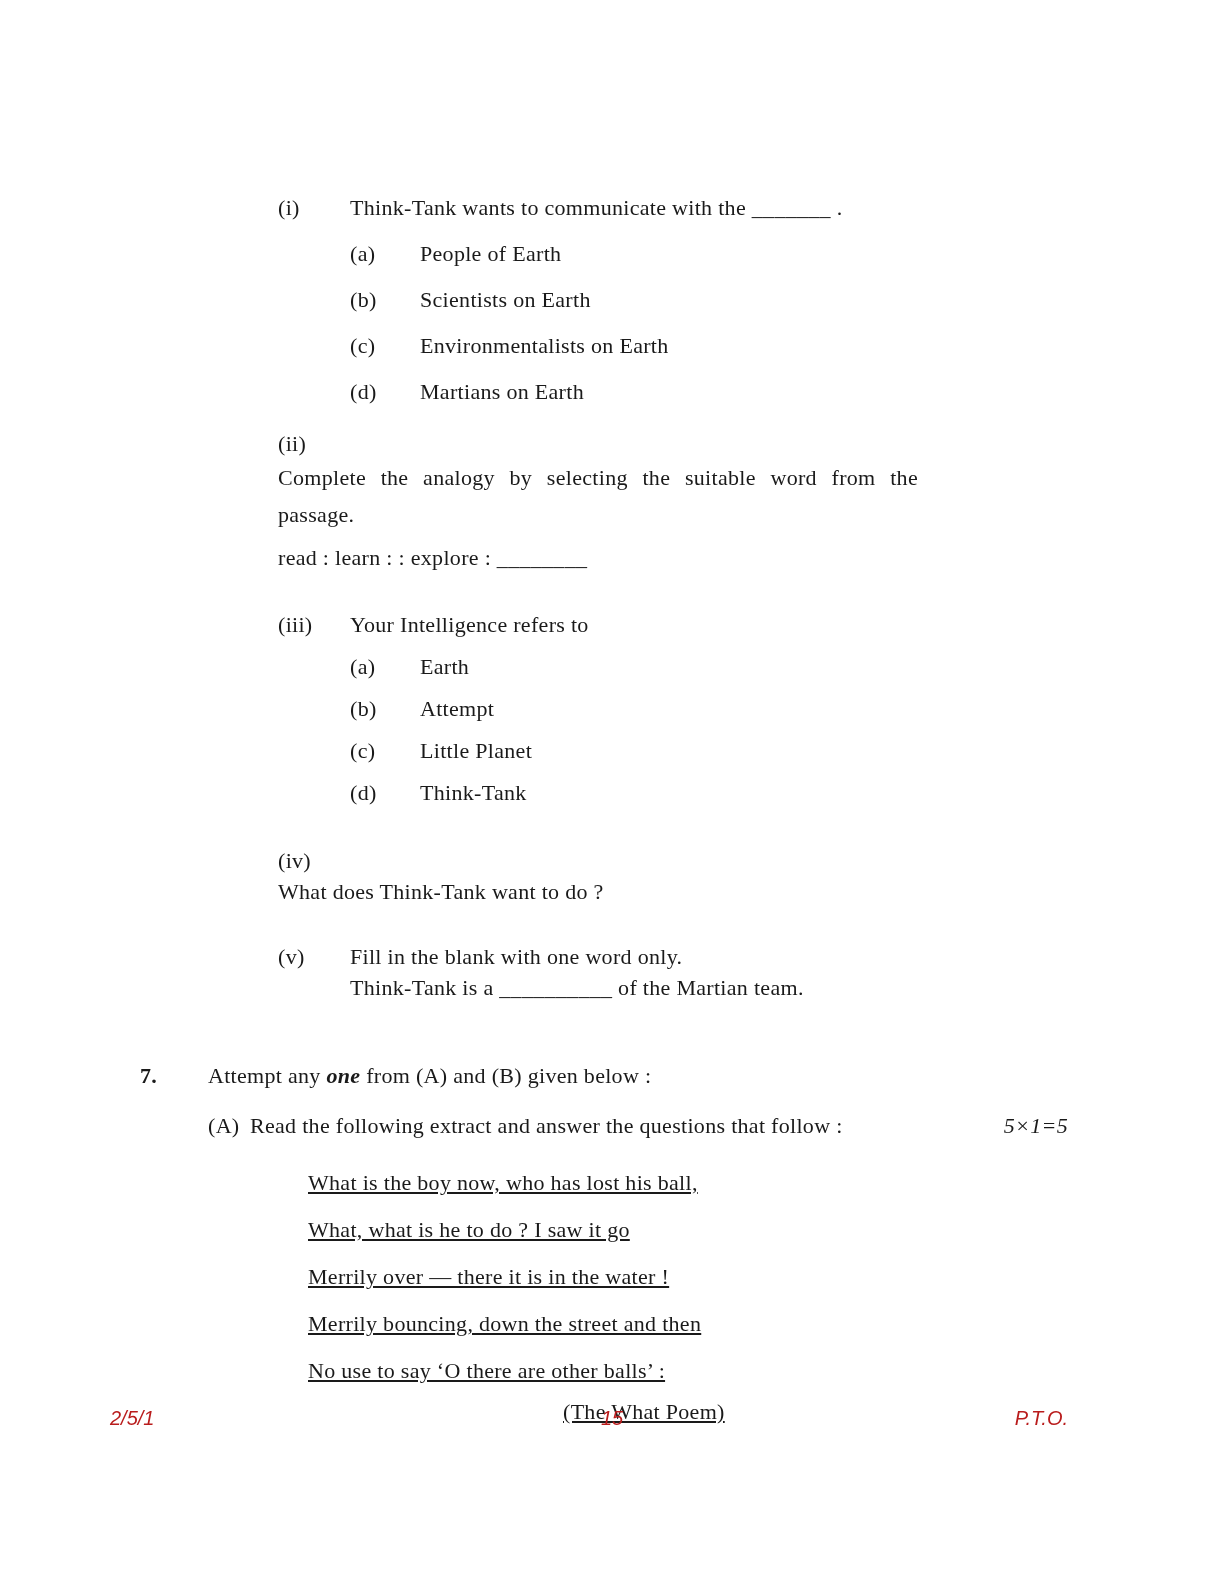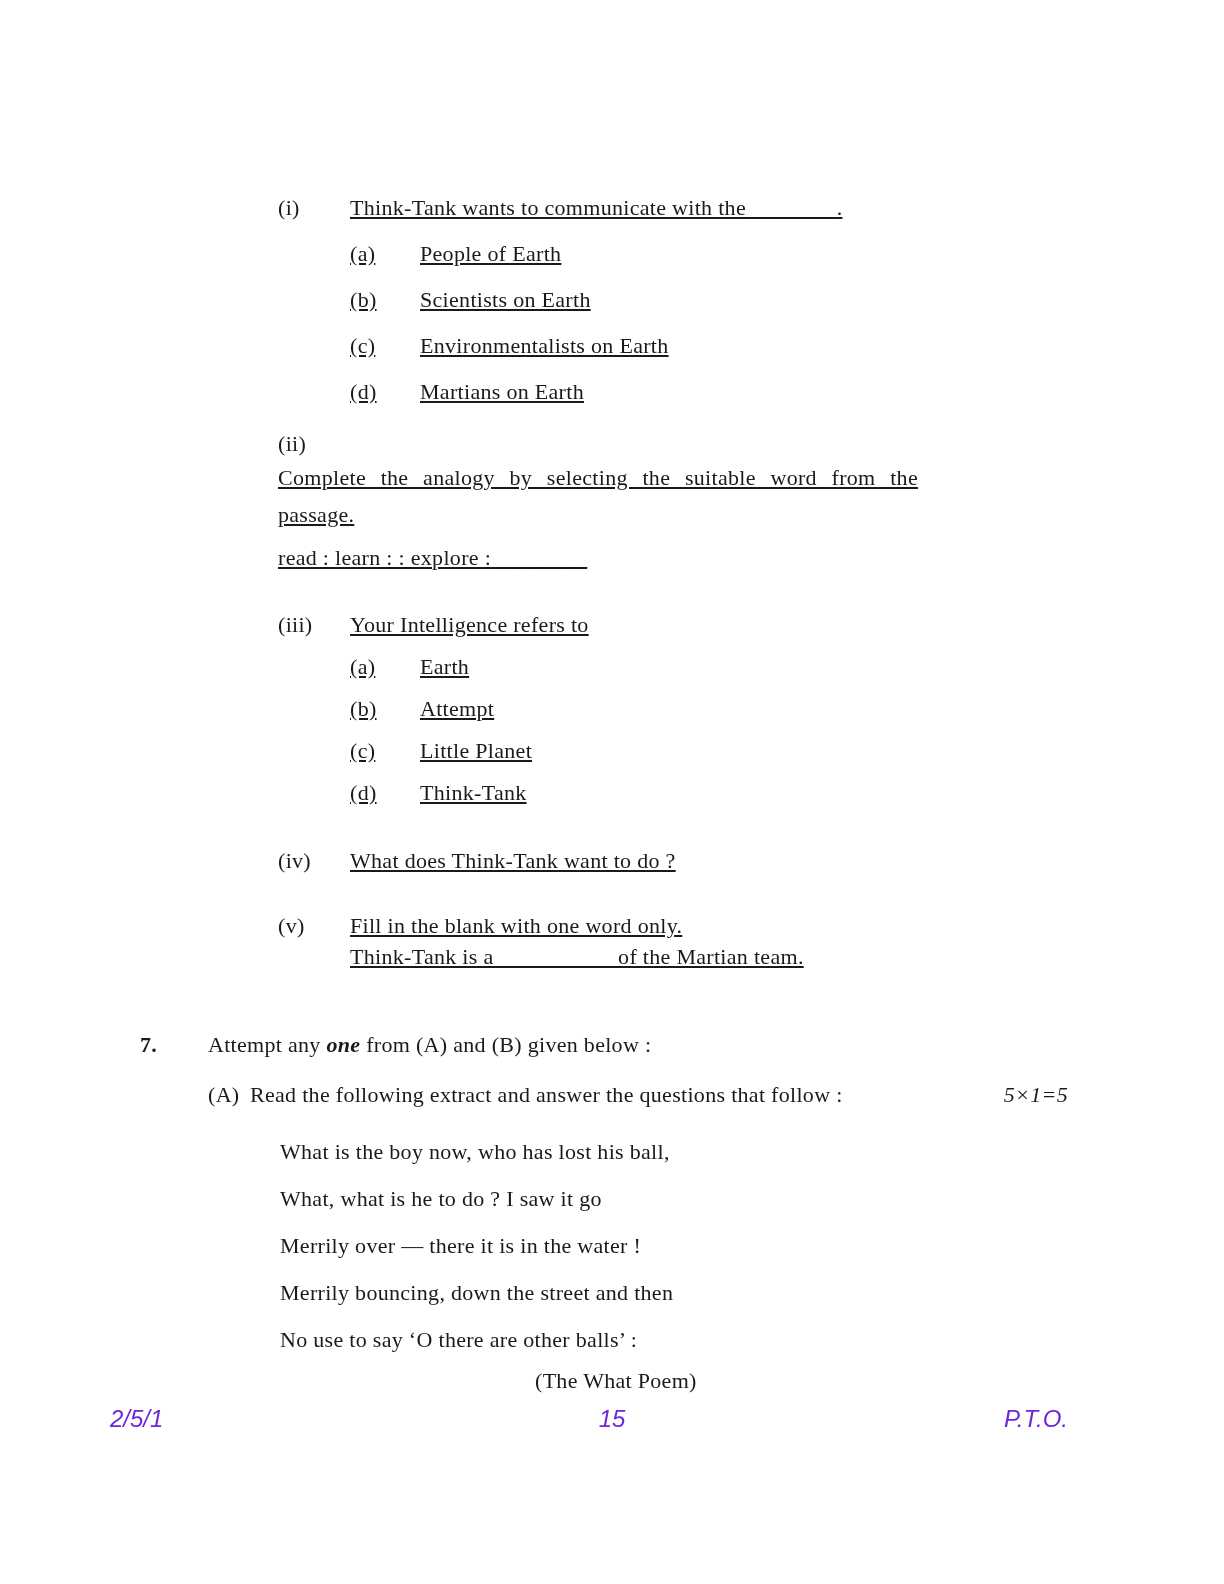--- a/index.html
+++ b/index.html
@@ -15,65 +15,65 @@
     letter-spacing: 0.3px;
     color: #1a1a1a;
     line-height: 31px;
     overflow: hidden;
   }
   .content { padding: 192px 0 0 140px; }
 
   
   .sq { display: flex; margin-left: 138px; }
   .sq-num { width: 72px; flex-shrink: 0; }
-  .sq-body { flex: 1; text-decoration: underline; }
+  .sq-body { flex: 1; }
 
   .opt { display: flex; margin-top: 15px; }
   .opt-label { width: 70px; flex-shrink: 0; }
   .opt-tight { margin-top: 11px; }
 
   .gap-ii   { margin-top: 21px; flex-direction: column; }
   .gap-iii  { margin-top: 36px; }
-  .gap-iv   { margin-top: 37px; }
+  .gap-iv   { margin-top: 37px; flex-direction: column; }
   .gap-v    { margin-top: 34px; }
 
   .justified { max-width: 640px; text-align: justify; line-height: 37px; }
   .analogy-line { margin-top: 9px; }
   .fill-line { }
 
   
   .q7 { display: flex; margin-top: 57px; }
   .q7-num { width: 68px; flex-shrink: 0; font-weight: bold; }
   .q7-body { width: 860px; }
   .emph { font-weight: bold; font-style: italic; }
 
   .parta { display: flex; margin-top: 19px; }
   .parta-label { width: 42px; flex-shrink: 0; }
   .parta-text { flex: 1; }
   .parta-marks { font-style: italic; margin-left: 28px; white-space: nowrap; }
 
   
-  .poem { margin-left: 72px; margin-top: 26px; }
+  .poem { margin-left: 100px; margin-top: 26px; text-decoration: underline; }
   .poem-line + .poem-line { margin-top: 16px; }
   .poem-attrib { margin-top: 10px; padding-left: 255px; }
 
   
   .footer {
     position: absolute;
     top: 1403px;
     left: 0;
     right: 0;
     padding: 0 156px 0 110px;
     display: flex;
     justify-content: space-between;
     font-family: "Liberation Sans", sans-serif;
     font-style: italic;
-    font-size: 24px;
+    font-size: 20px;
     letter-spacing: 0;
-    color: #6d28d9;
+    color: #b91c1c;
   }
   .footer-center {
     position: absolute;
     left: 50%;
     transform: translateX(-50%);
   }
 </style>
 </head>
 <body>
 

